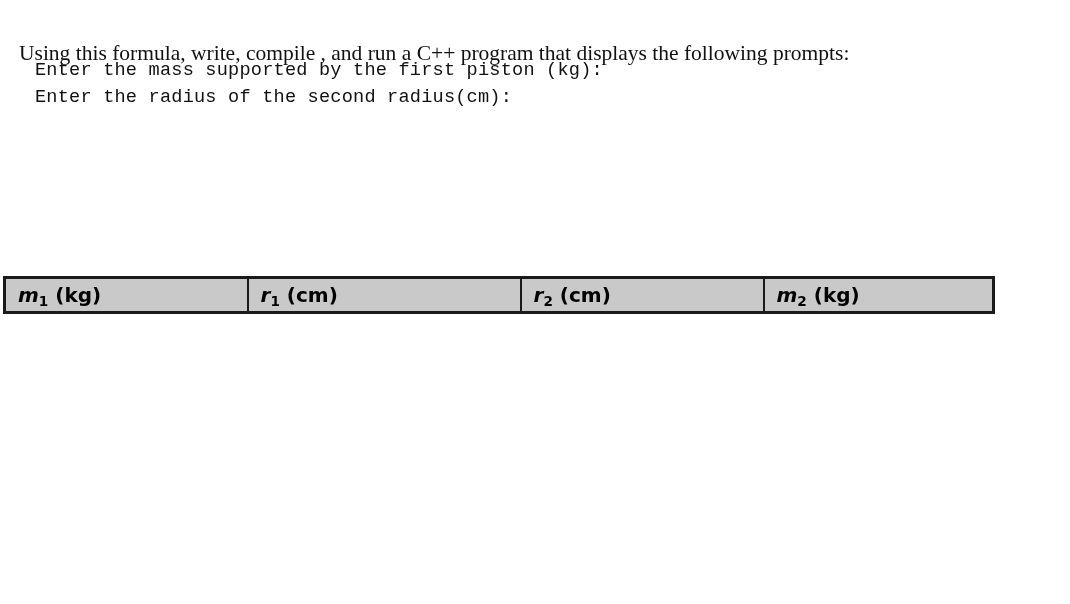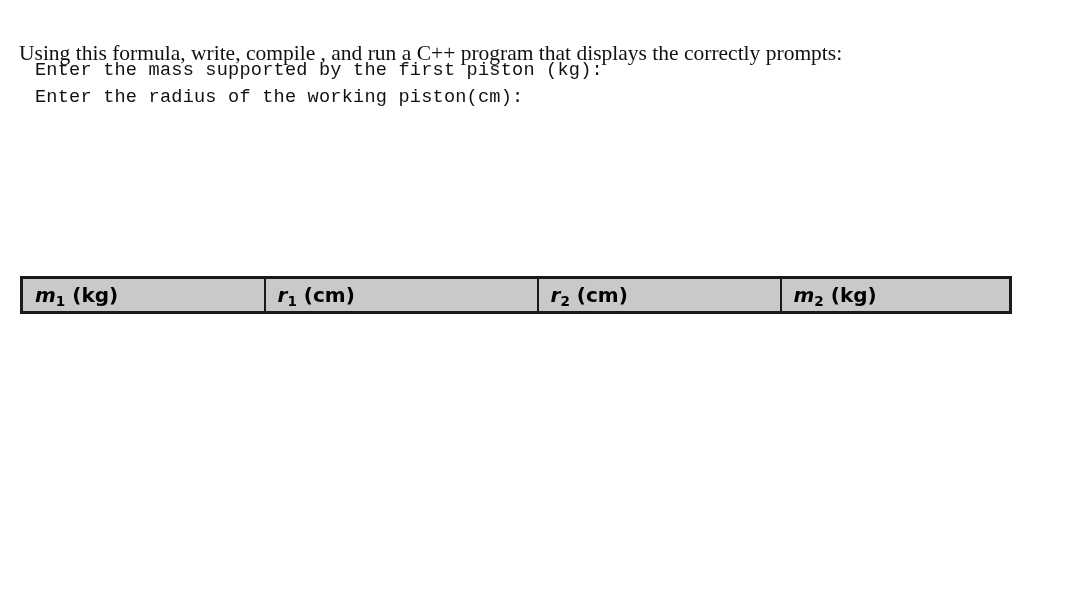--- a/index.html
+++ b/index.html
@@ -63,21 +63,21 @@
     line-height: 27px;
     letter-spacing: 0.2px;
     color: #111111;
     white-space: pre;
     margin-left: 16px;
   }
 
   
   #chart-table-wrap {
     position: absolute;
-    left: 20px;
+    left: 3px;
     top: 276px;
     width: 989px;
   }
 
   table.chart-table {
     width: 989px;
     border-collapse: collapse;
     table-layout: fixed;
     border-top: 3px solid #1a1a1a;
     border-bottom: 3px solid #1a1a1a;
@@ -121,25 +121,25 @@
   }
   .unit {
     font-style: normal;
   }
 </style>
 </head>
 <body>
 
 <div class="page">
 
-  <p class="prose" id="intro-paragraph">Using this formula, write, compile , and run a C++ program that displays the correctly prompts:</p>
+  <p class="prose" id="intro-paragraph">Using this formula, write, compile , and run a C++ program that displays the following prompts:</p>
 
   <div class="prompt-block">
     <div class="prompt-line">Enter the mass supported by the first piston (kg):</div>
-    <div class="prompt-line">Enter the radius of the working piston(cm):</div>
+    <div class="prompt-line">Enter the radius of the second radius(cm):</div>
   </div>
 
 
   <div id="chart-table-wrap">
     <table class="chart-table">
       <colgroup>
         <col class="col-m1">
         <col class="col-r1">
         <col class="col-r2">
         <col class="col-m2">

